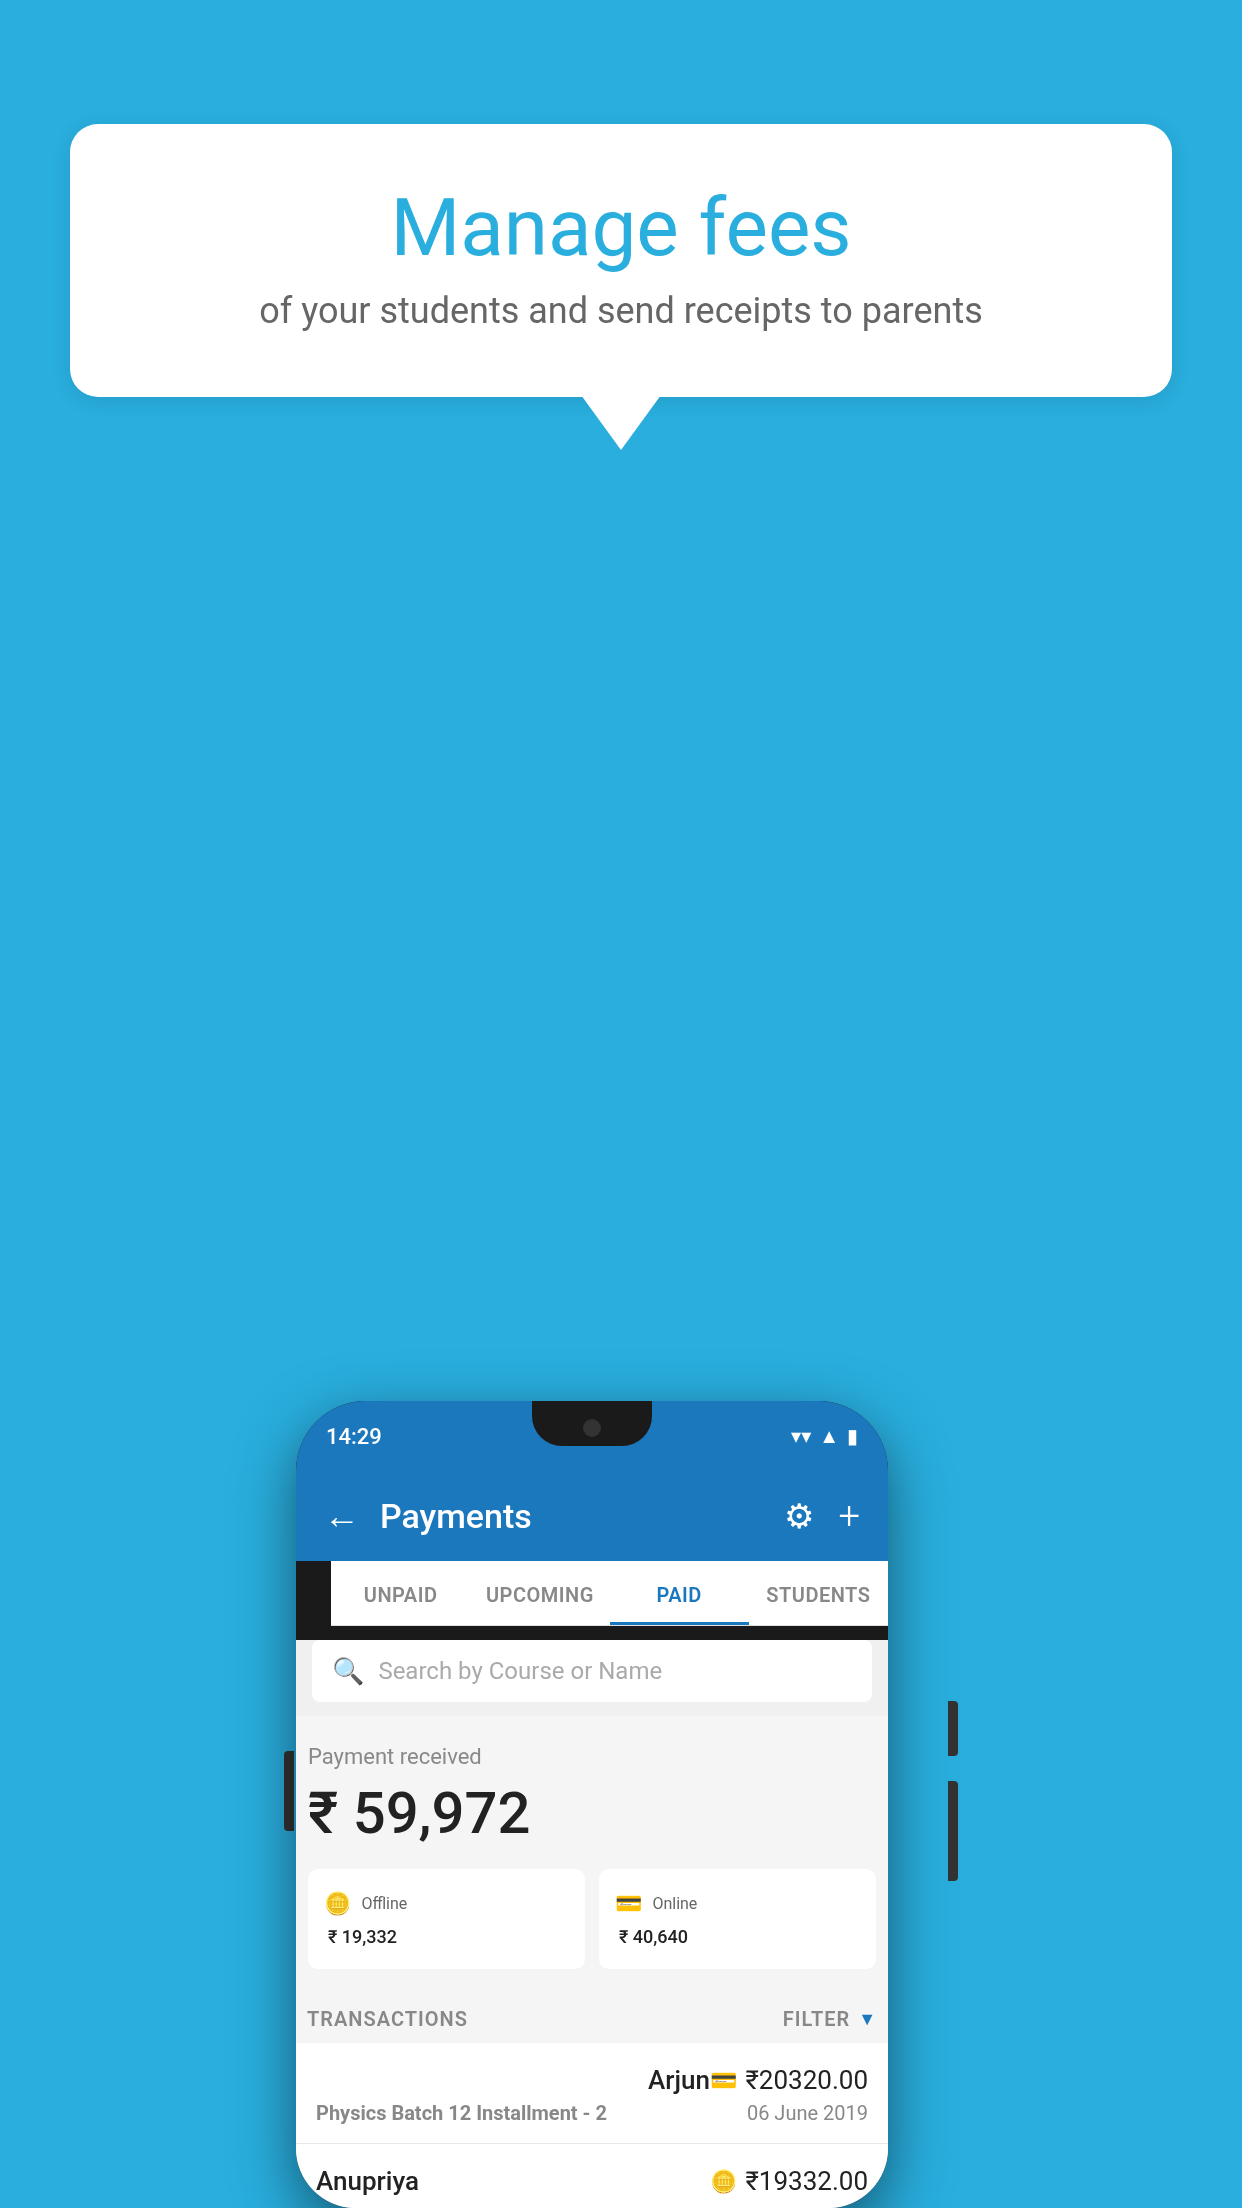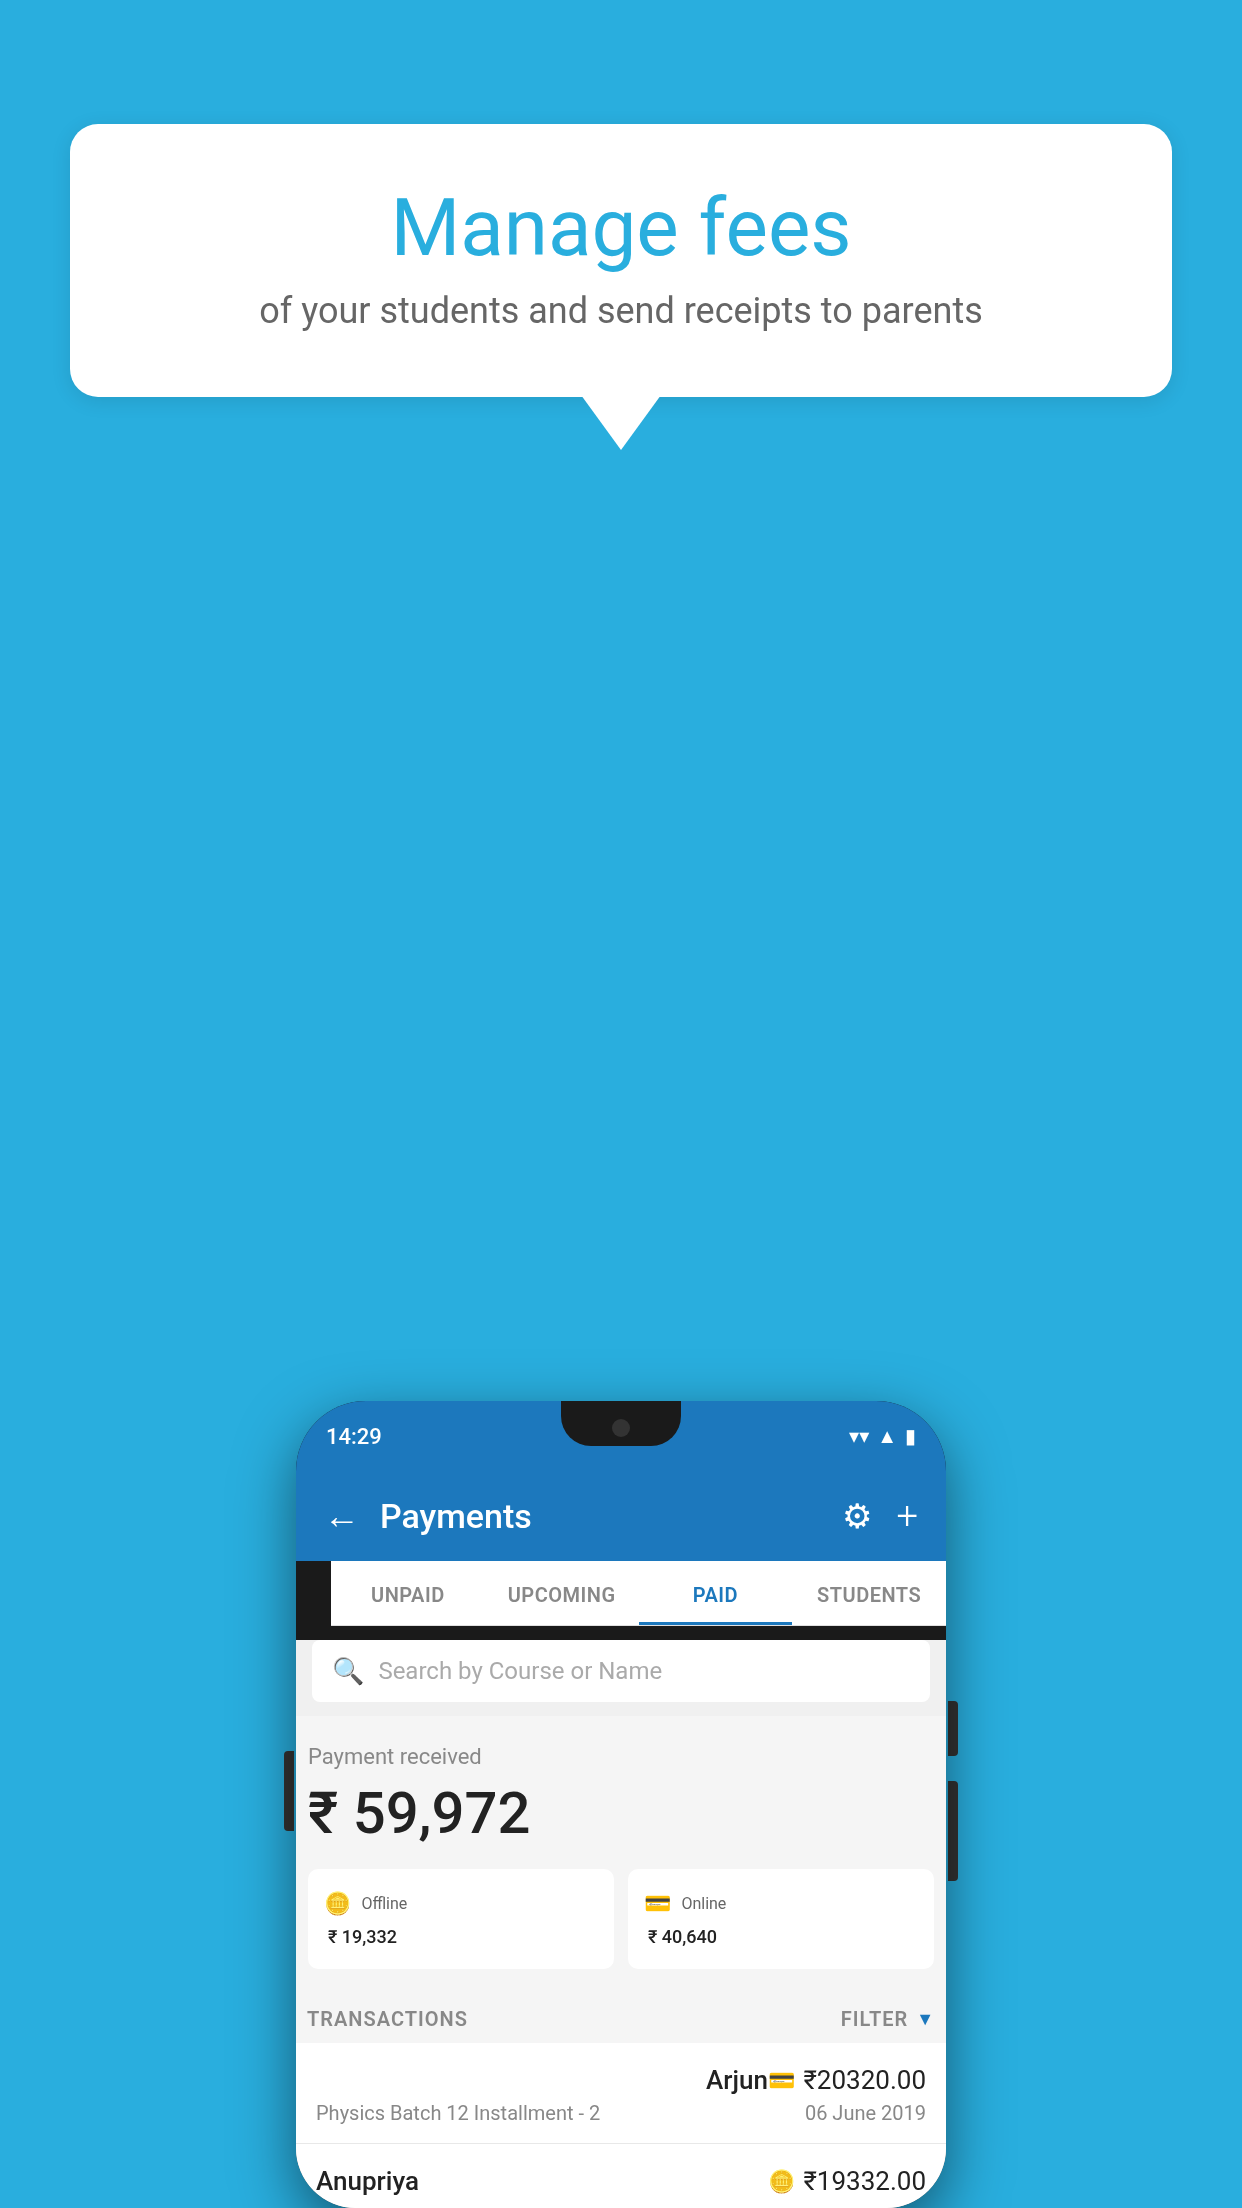--- a/index.html
+++ b/index.html
@@ -68,21 +68,21 @@
       left: 50%;
       transform: translateX(-50%);
       width: 650px;
     }
 
     
     .phone-frame {
       background: #1a1a1a;
       border-radius: 70px 70px 60px 60px;
       padding: 0;
-      width: 650px;
+      width: 592px;
       overflow: hidden;
       box-shadow: 0 20px 60px rgba(0,0,0,0.5);
       position: relative;
     }
 
     
     .phone-top-bar {
       background: #1c78bd;
       height: 70px;
       display: flex;
@@ -366,20 +366,21 @@
 
     .transaction-bottom {
       display: flex;
       justify-content: space-between;
       align-items: center;
     }
 
     .transaction-detail {
       color: #888;
       font-size: 20px;
+      font-weight: bold;
     }
 
     .transaction-date {
       color: #888;
       font-size: 20px;
     }
 
     
     .transaction-row-partial {
       background: white;

